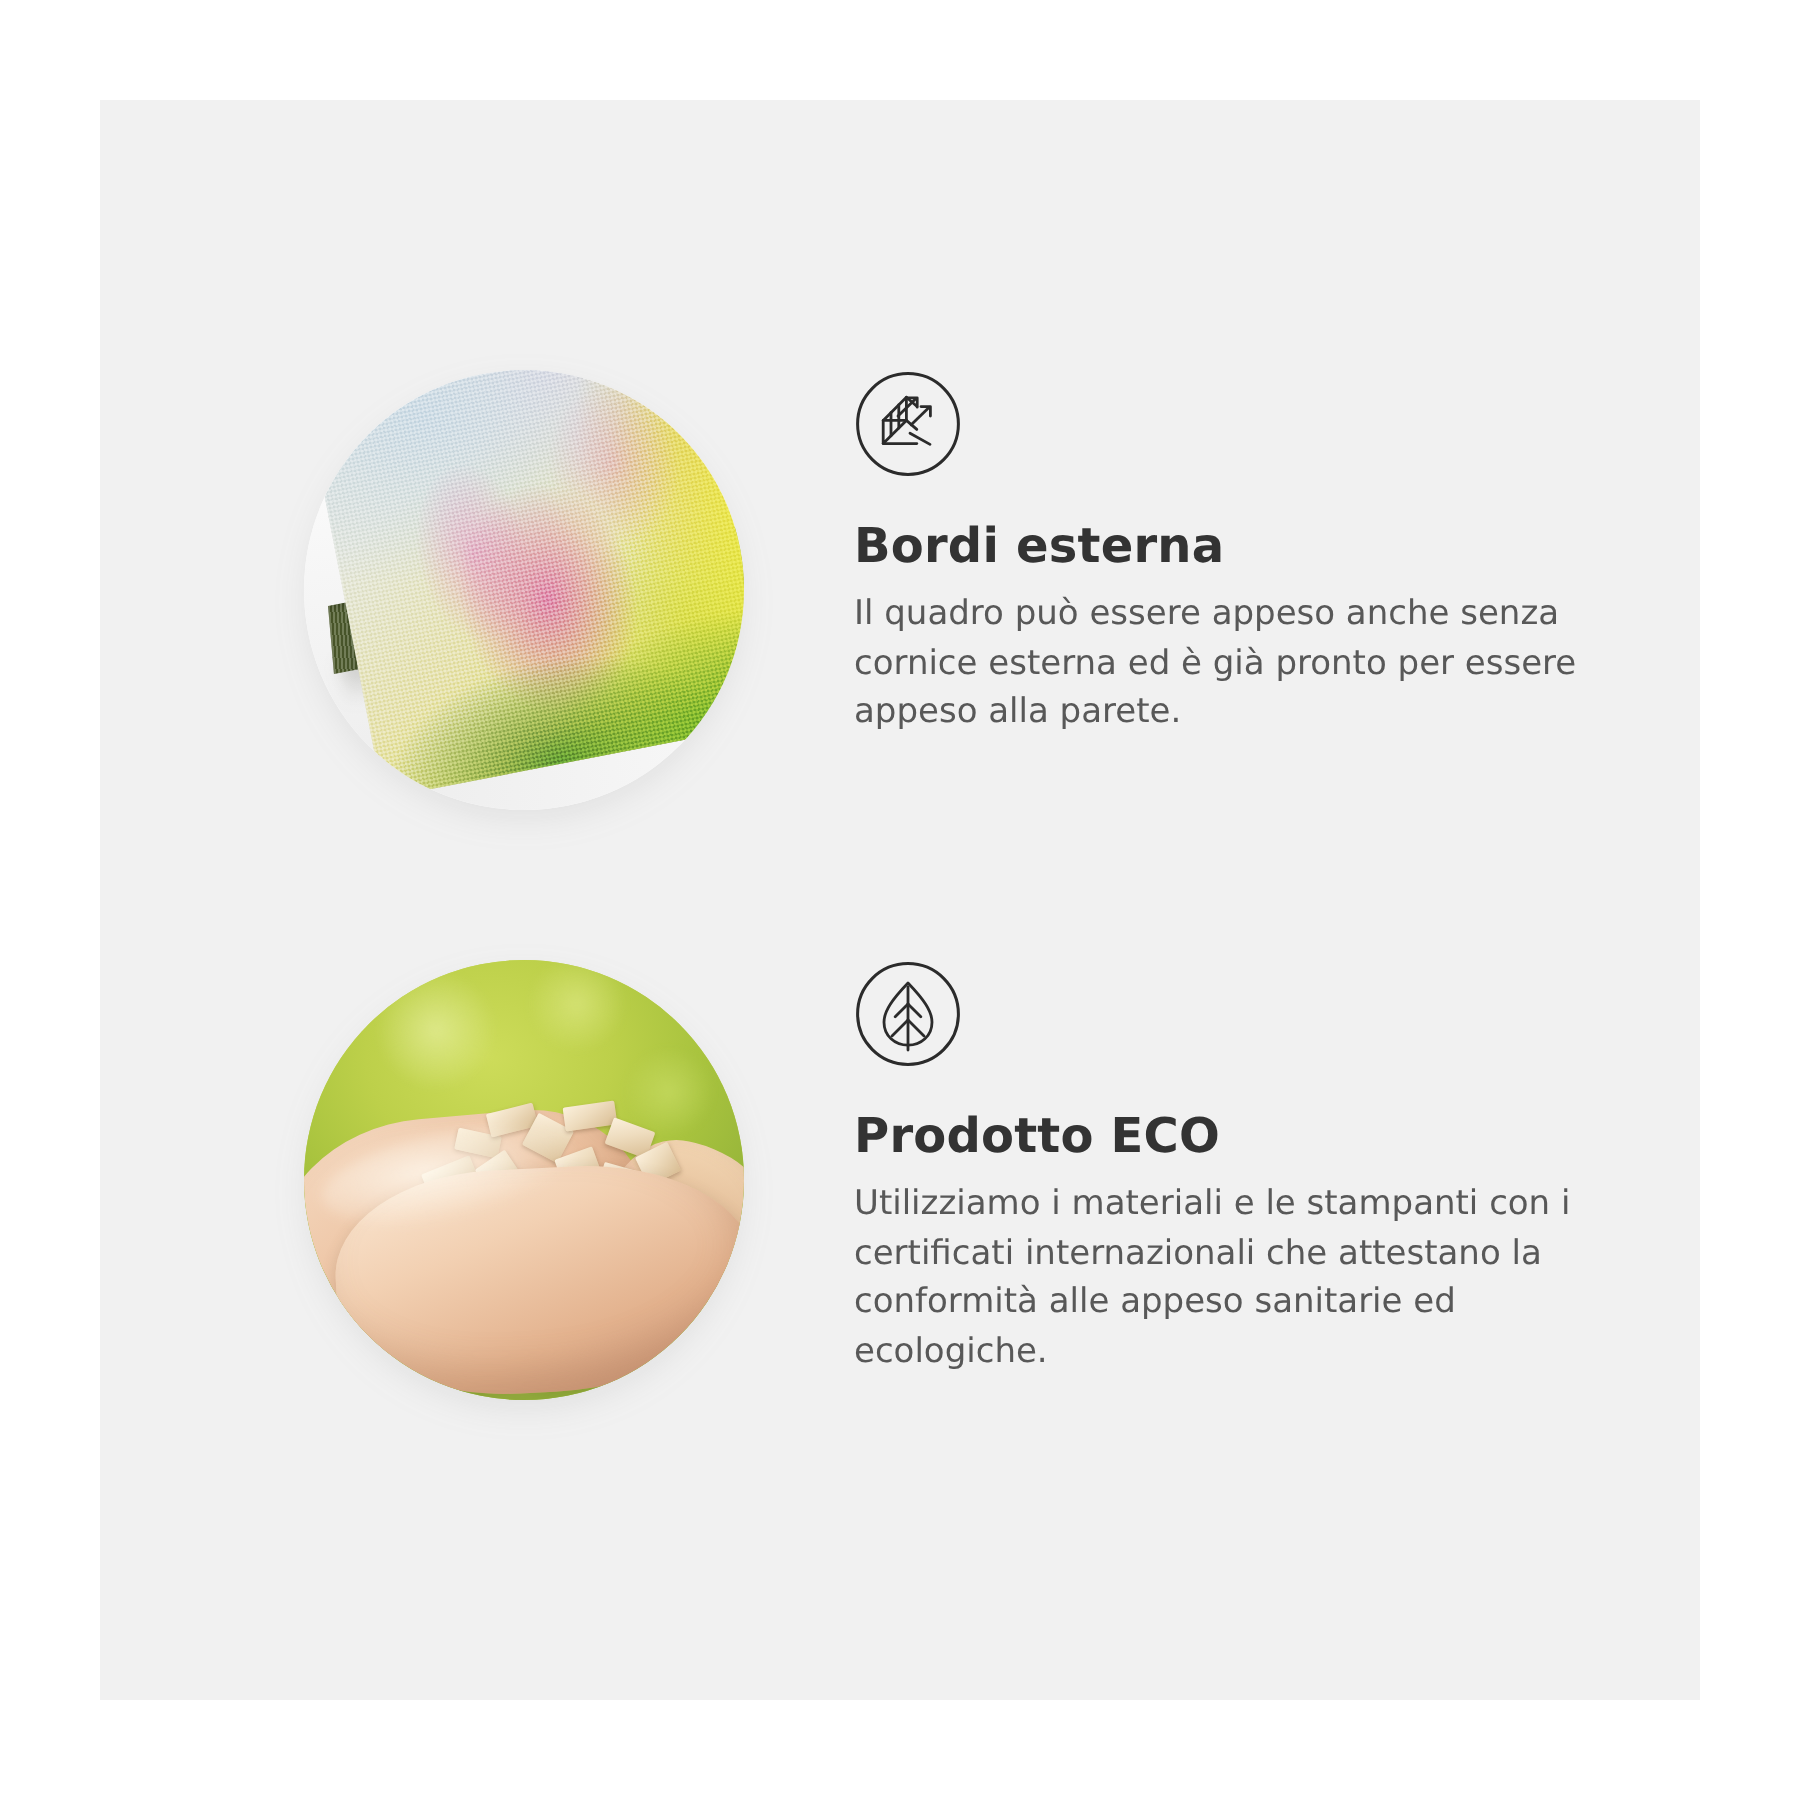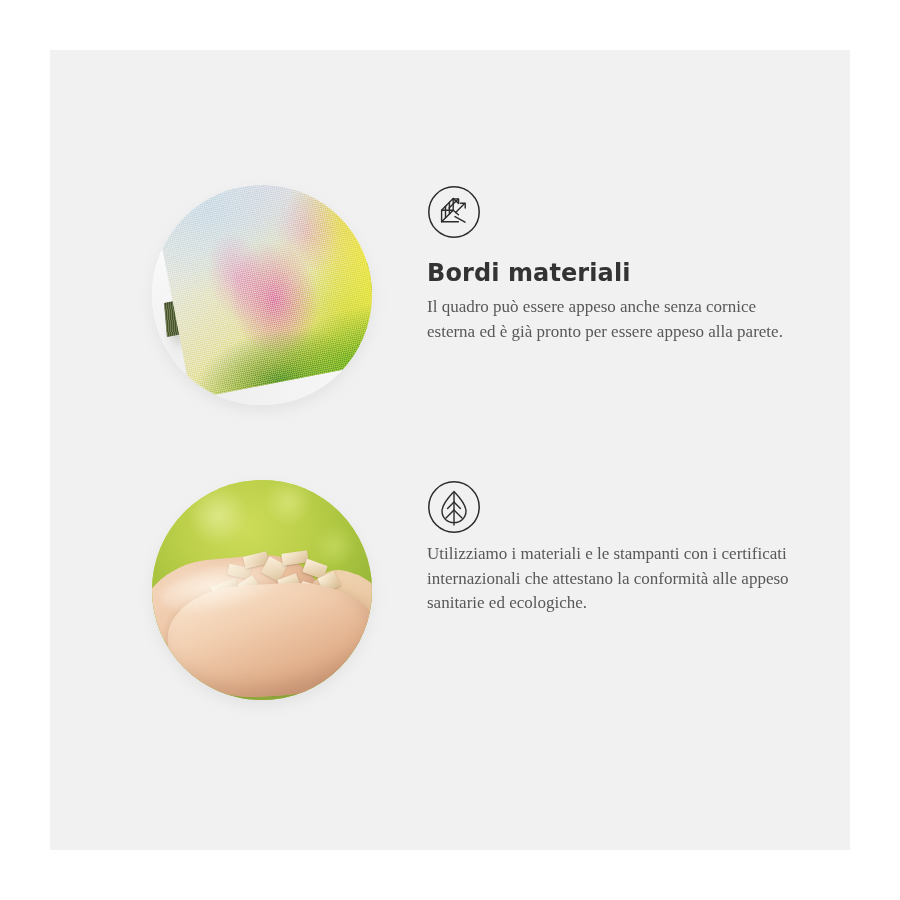--- a/index.html
+++ b/index.html
@@ -257,21 +257,20 @@
     line-height: 28px;
     color: #333333;
     letter-spacing: 0.1px;
   }
   .feature-desc {
     margin: 8px 0 0 0;
     font-size: 17px;
     line-height: 24.5px;
     color: #585858;
     max-width: 372px;
-    font-family: Liberation Serif, serif;
   }
 </style>
 </head>
 <body>
 
 <div class="page">
   <div class="panel">
 
     <div class="feature" id="feature-0">
 
@@ -302,21 +301,21 @@
             <path d="M26.2 13.6 L31.4 18.1"></path>
             <path d="M26.2 25.2 L31.4 29.7"></path>
             <path d="M14.6 36.8 L31.4 36.8"></path>
             <path d="M22.0 23.0 L31.0 14.2"></path>
             <path d="M26.9 13.9 L31.6 13.9 L31.6 18.6"></path>
             <path d="M28.6 27.4 L37.6 18.6"></path>
             <path d="M33.5 18.3 L38.2 18.3 L38.2 23.0"></path>
             <path d="M28.0 31.6 L38.0 37.2"></path>
           </g>
         </svg>
-        <div class="feature-title">Bordi materiali</div>
+        <div class="feature-title">Bordi esterna</div>
         <div class="feature-desc">Il quadro può essere appeso anche senza cornice esterna ed è già pronto per essere appeso alla parete.</div>
       </div>
     </div>
 
     <div class="feature" id="feature-1">
 
       <div class="media-wrap">
         <div class="media-shadow"></div>
         <div class="media-circle">
           <div class="eco-scene">
@@ -356,18 +355,19 @@
           <circle cx="27" cy="27" r="25.2" fill="none" stroke="#2b2b2b" stroke-width="1.5"></circle>
           <g fill="none" stroke="#2b2b2b" stroke-width="1.4" stroke-linecap="round" stroke-linejoin="round">
             <path d="M27 11.5 C34.6 19.4 39 25.4 39 31.1 C39 37.9 33.6 42.6 27 42.6 C20.4 42.6 15 37.9 15 31.1 C15 25.4 19.4 19.4 27 11.5 Z"></path>
             <path d="M27 13.5 L27 45.0"></path>
             <path d="M27 22.0 L20.6 28.4"></path>
             <path d="M27 22.0 L33.4 28.4"></path>
             <path d="M27 30.0 L19.0 38.0"></path>
             <path d="M27 30.0 L35.0 38.0"></path>
           </g>
         </svg>
+        <div class="feature-title">Prodotto ECO</div>
         <div class="feature-desc">Utilizziamo i materiali e le stampanti con i certificati internazionali che attestano la conformità alle appeso sanitarie ed ecologiche.</div>
       </div>
     </div>
 
   </div>
 </div>
 
 </body></html>

